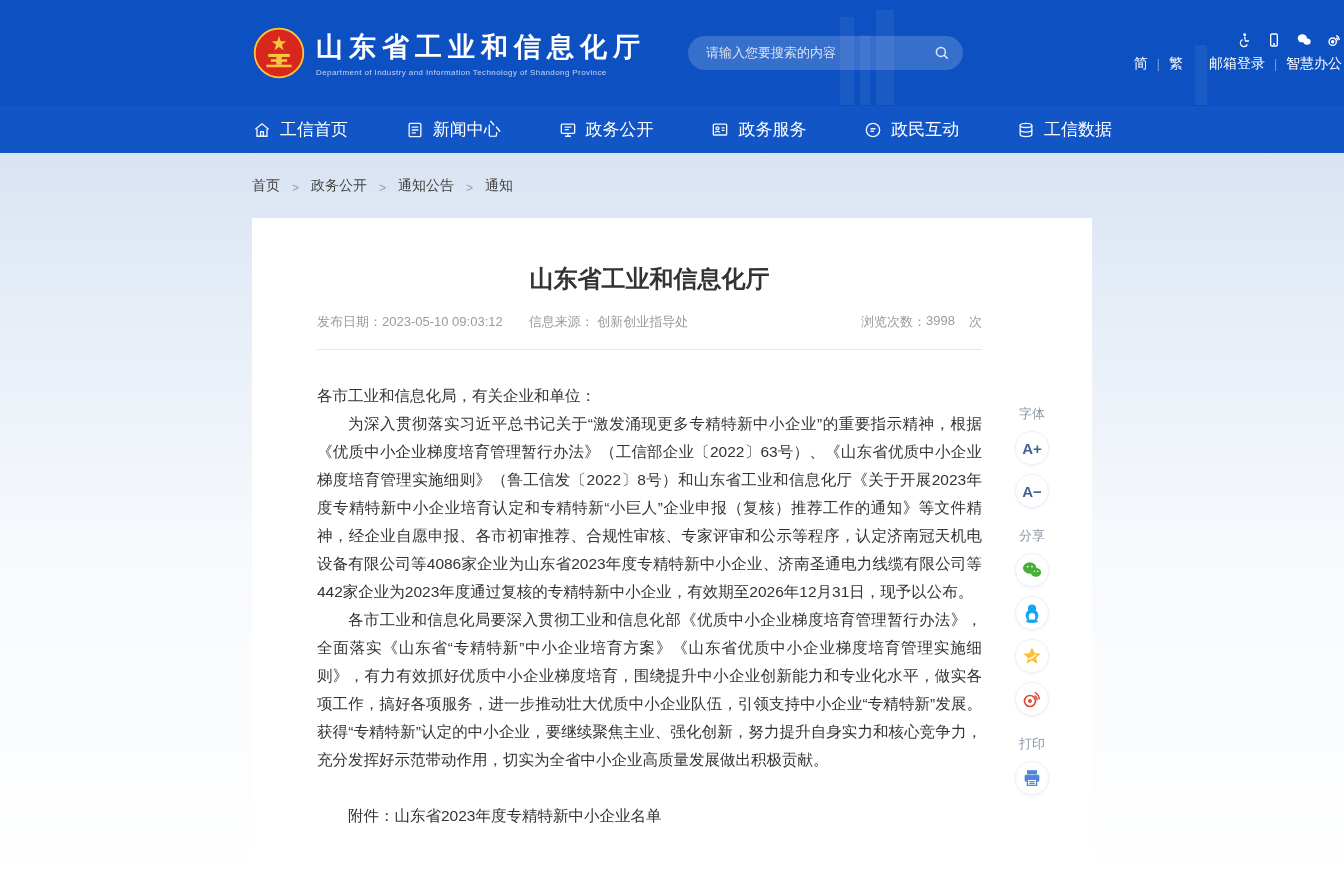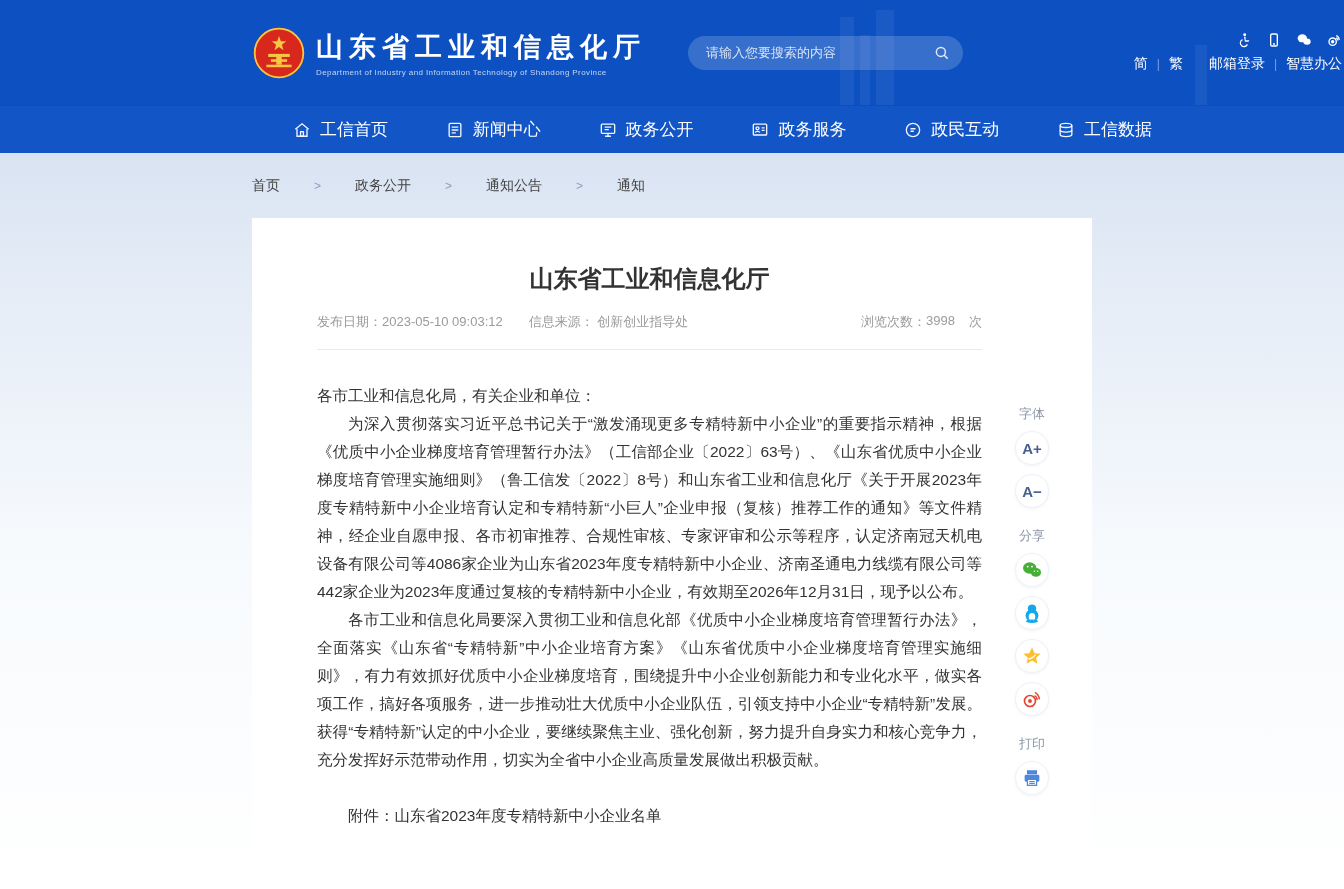--- a/index.html
+++ b/index.html
@@ -21,28 +21,28 @@
   .search-box input::placeholder{color:rgba(255,255,255,.8);}
   .search-icon{width:18px;height:18px;display:inline-flex;}
   .header-right{margin-left:auto;display:flex;flex-direction:column;align-items:flex-end;gap:7px;padding-right:2px;}
   .icon-row{display:flex;gap:14px;align-items:center;}
   .icon-row .hicon{width:16px;height:16px;display:inline-flex;cursor:pointer;}
   .link-row{display:flex;align-items:center;gap:9px;color:#fff;font-size:14px;white-space:nowrap;}
   .link-row .sep{color:rgba(255,255,255,.45);font-size:12px;}
   .link-row a{color:#fff;text-decoration:none;cursor:pointer;}
 
   
-  .main-nav{height:47px;background:#1155c7;border-top:1px solid rgba(0,0,0,.08);padding-left:40px;}
+  .main-nav{height:47px;background:#1155c7;border-top:1px solid rgba(0,0,0,.08);}
   .nav-inner{width:860px;margin-left:252px;height:100%;display:flex;justify-content:space-between;align-items:center;}
   .nav-item{display:flex;align-items:center;gap:8px;color:#fff;font-size:17px;cursor:pointer;text-decoration:none;white-space:nowrap;}
   .nav-item svg{width:20px;height:20px;opacity:.95;}
 
   
   .breadcrumb-bar{height:65px;display:flex;align-items:center;}
-  .breadcrumb{margin-left:252px;font-size:14px;color:#444;display:flex;align-items:center;gap:34px;}
+  .breadcrumb{margin-left:252px;font-size:14px;color:#444;display:flex;align-items:flex-end;gap:12px;}
   .breadcrumb a{color:#444;text-decoration:none;cursor:pointer;}
   .breadcrumb .bsep{color:#8aa0be;font-size:12px;}
 
   
   .content-card{width:840px;margin:0 auto;background:#fff;min-height:672px;position:relative;
     padding:42px 110px 40px 65px;box-sizing:border-box;}
   .article-title{font-size:24px;line-height:37px;font-weight:bold;color:#333;text-align:center;margin:0;}
   .meta-row{margin-top:16px;display:flex;justify-content:space-between;align-items:center;
     font-size:13px;color:#9b9b9b;border-bottom:1px solid #e9e9e9;padding-bottom:18px;text-align:right;}
   .meta-left{display:flex;gap:26px;}

